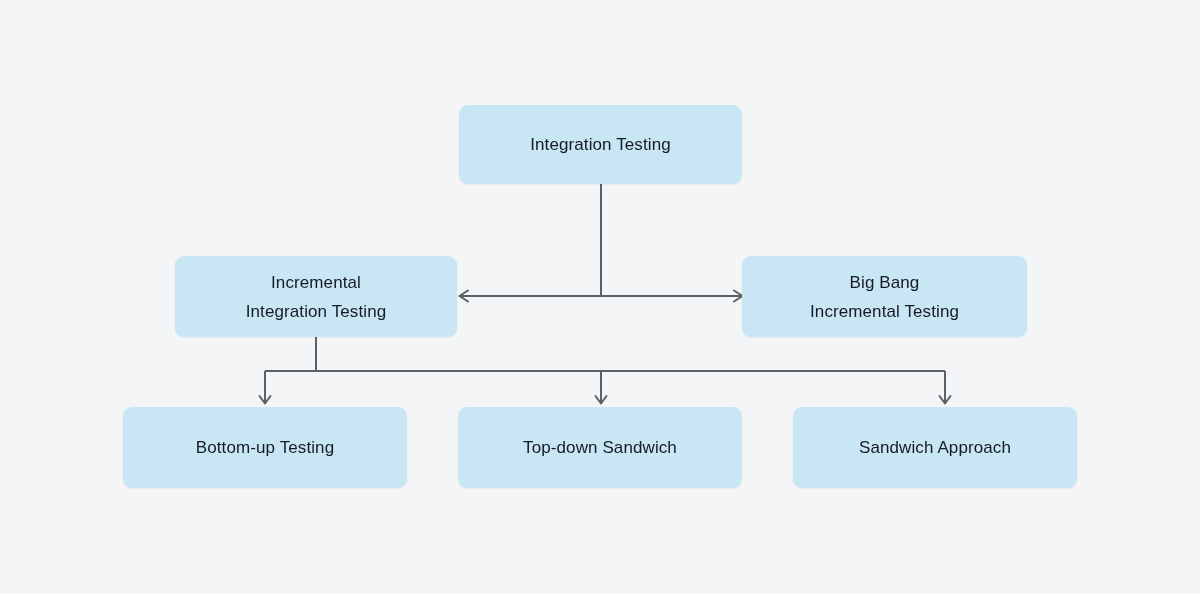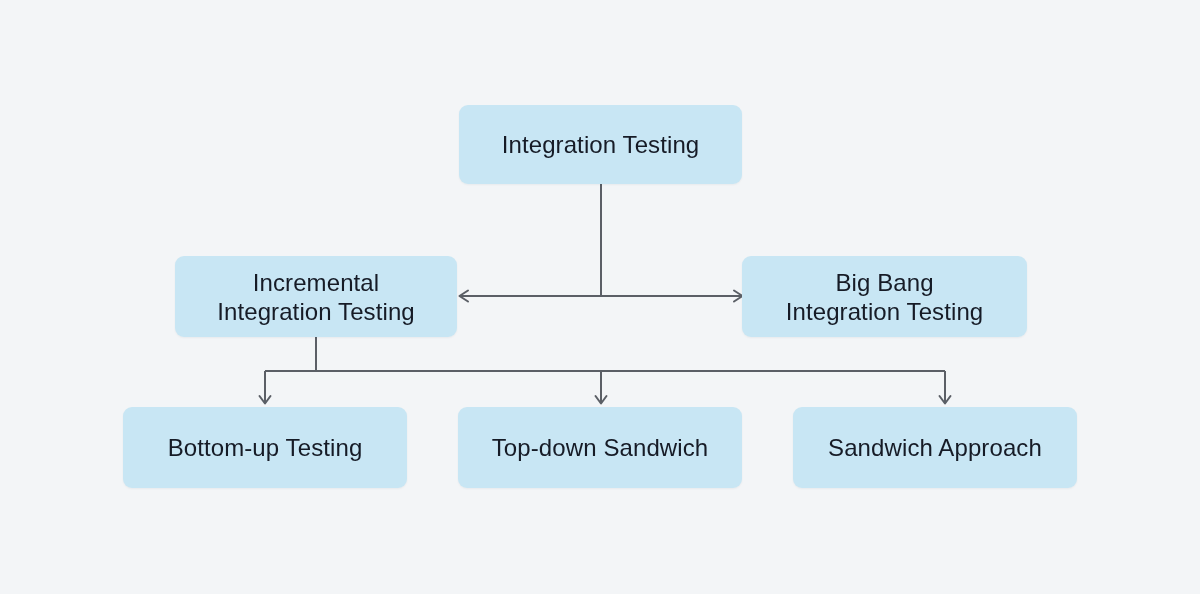--- a/index.html
+++ b/index.html
@@ -39,21 +39,21 @@
   .node{
     position:absolute;
     display:flex;
     align-items:center;
     justify-content:center;
     background:var(--node-fill);
     border-radius:9px;
     box-shadow:0 1px 2px rgba(20,40,60,0.05);
   }
   .node-label{
-    font-size:24px;
+    font-size:17px;
     font-weight:500;
     line-height:29px;
     color:var(--node-text);
     text-align:center;
     white-space:pre-line;
     letter-spacing:0.1px;
   }
   .node-root      {left:459px; top:105px; width:283px; height:79px;}
   .node-incremental{left:175px; top:256px; width:282px; height:81px;}
   .node-bigbang   {left:742px; top:256px; width:285px; height:81px;}
@@ -90,21 +90,21 @@
     <span class="node-label">Integration Testing</span>
   </div>
 
   <div class="node node-incremental">
     <span class="node-label">Incremental
 Integration Testing</span>
   </div>
 
   <div class="node node-bigbang">
     <span class="node-label">Big Bang
-Integration Testing</span>
+Incremental Testing</span>
   </div>
 
   <div class="node node-bottomup">
     <span class="node-label">Bottom-up Testing</span>
   </div>
 
   <div class="node node-topdown">
     <span class="node-label">Top-down Sandwich</span>
   </div>
 

